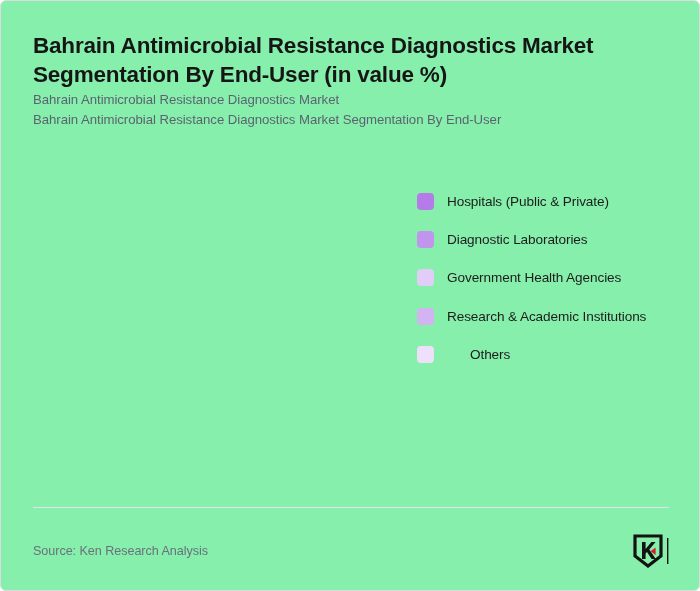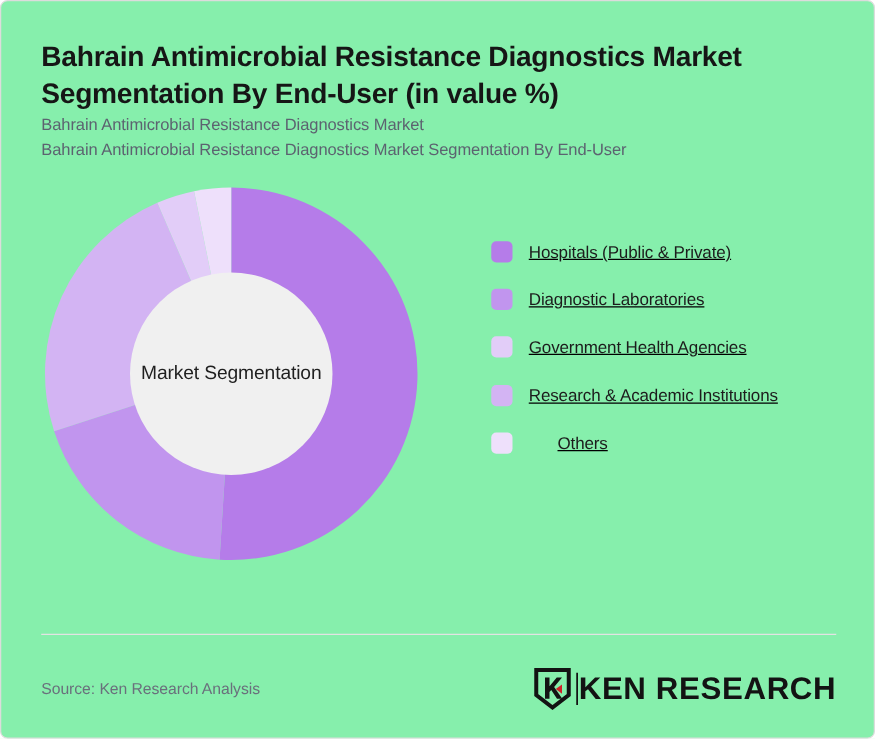--- a/index.html
+++ b/index.html
@@ -70,24 +70,23 @@
     transform: translateY(-50%);
     text-align: center;
     font-size: 15.4px;
     color: #1f1f1f;
     letter-spacing: -0.1px;
     pointer-events: none;
   }
   
   .legend {
     position: absolute;
-    left: 360px;
+    left: 384px;
     top: 52px;
     width: 282px;
-    text-decoration: underline;
   }
   .legend-item {
     display: flex;
     align-items: flex-start;
     margin-bottom: 19px;
   }
   .legend-item:last-child { margin-bottom: 0; gap: 23px; }
   .legend-swatch {
     flex: 0 0 auto;
     width: 17px;
@@ -148,33 +147,20 @@
 
     <h1 class="chart-title">Bahrain Antimicrobial Resistance Diagnostics Market Segmentation By End-User (in value %)</h1>
 
     <div class="subtitle-block">
       <div class="subtitle-line">Bahrain Antimicrobial Resistance Diagnostics Market</div>
       <div class="subtitle-line">Bahrain Antimicrobial Resistance Diagnostics Market Segmentation By End-User</div>
     </div>
 
     <div class="chart-area">
 
-      <div class="donut-wrap">
-        <svg class="donut-svg" width="302" height="302" viewBox="0 0 302 302">
-          <g id="donut-slices">
-              <path d="M 151 151 L 151 2 A 149 149 0 1 1 141.64421259013233 299.7059825358125 Z" fill="#b57ce9"></path>
-              <path d="M 151 151 L 141.64421259013233 299.7059825358125 A 149 149 0 0 1 9.292579072022136 197.04353216186718 Z" fill="#c195ee"></path>
-              <path d="M 151 151 L 9.292579072022136 197.04353216186718 A 149 149 0 0 1 91.82496429541774 14.25456077308678 Z" fill="#d3b4f3"></path>
-              <path d="M 151 151 L 91.82496429541774 14.25456077308678 A 149 149 0 0 1 121.24321290335334 5.001597194747205 Z" fill="#e2cdf8"></path>
-              <path d="M 151 151 L 121.24321290335334 5.001597194747205 A 149 149 0 0 1 150.99999999999997 2 Z" fill="#eee0fb"></path>
-            </g>
-          <circle cx="151" cy="151" r="81" fill="#f0f0f0"></circle>
-        </svg>
-        <div class="donut-center-label">Market Segmentation</div>
-      </div>
 
       <div class="legend" id="legend-root">
           <div class="legend-item">
             <span class="legend-swatch" style="background: rgb(181, 124, 233);"></span>
             <span class="legend-label">Hospitals (Public &amp; Private)</span>
           </div>
           <div class="legend-item">
             <span class="legend-swatch" style="background: rgb(193, 149, 238);"></span>
             <span class="legend-label">Diagnostic Laboratories</span>
           </div>
@@ -201,18 +187,17 @@
 
       <div class="brand">
         <svg class="brand-mark" width="30" height="34" viewBox="0 0 30 34">
           <path d="M2 2 H28 V22 L15 32 L2 22 Z" fill="none" stroke="#131313" stroke-width="3.2"></path>
           <path d="M9 8 H12.6 V15 L18.4 8 H22.6 L16.3 15.6 L22.8 25 H18.6 L14 17.9 L12.6 19.5 V25 H9 Z" fill="#131313"></path>
           <path d="M22.6 13.5 L22.6 21 L17.6 17.2 Z" fill="#d22028"></path>
         </svg>
         <svg width="3" height="26" viewBox="0 0 3 26">
           <rect x="1" y="0" width="1.4" height="26" fill="#131313"></rect>
         </svg>
-        <span class="brand-wordmark">KEN RESEARCH</span>
       </div>
     </div>
 
   </div>
 </div>
 
 </body></html>

